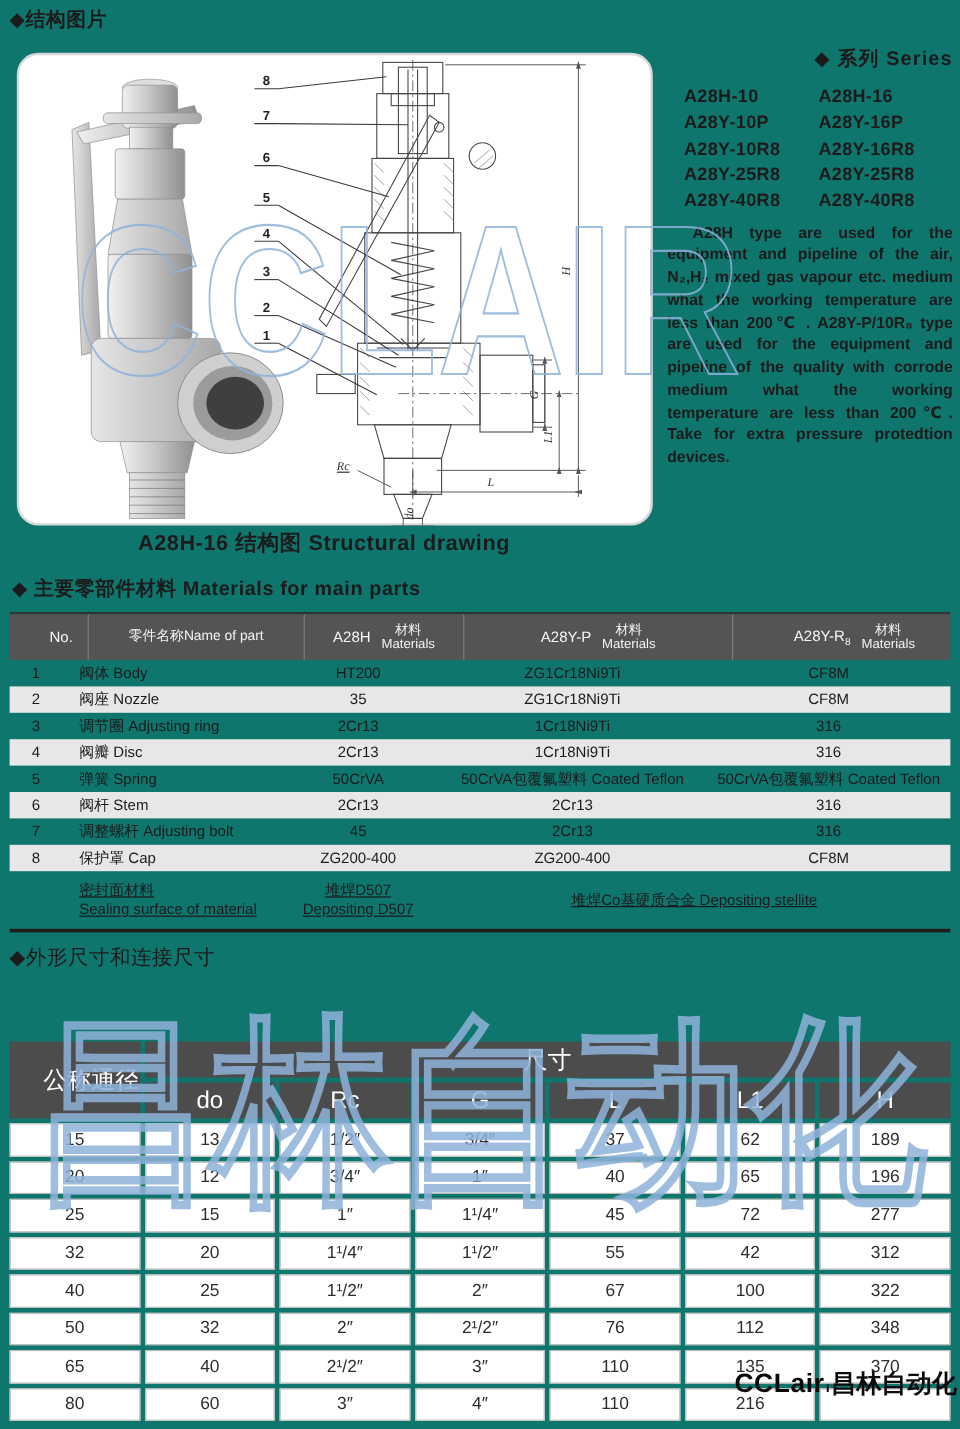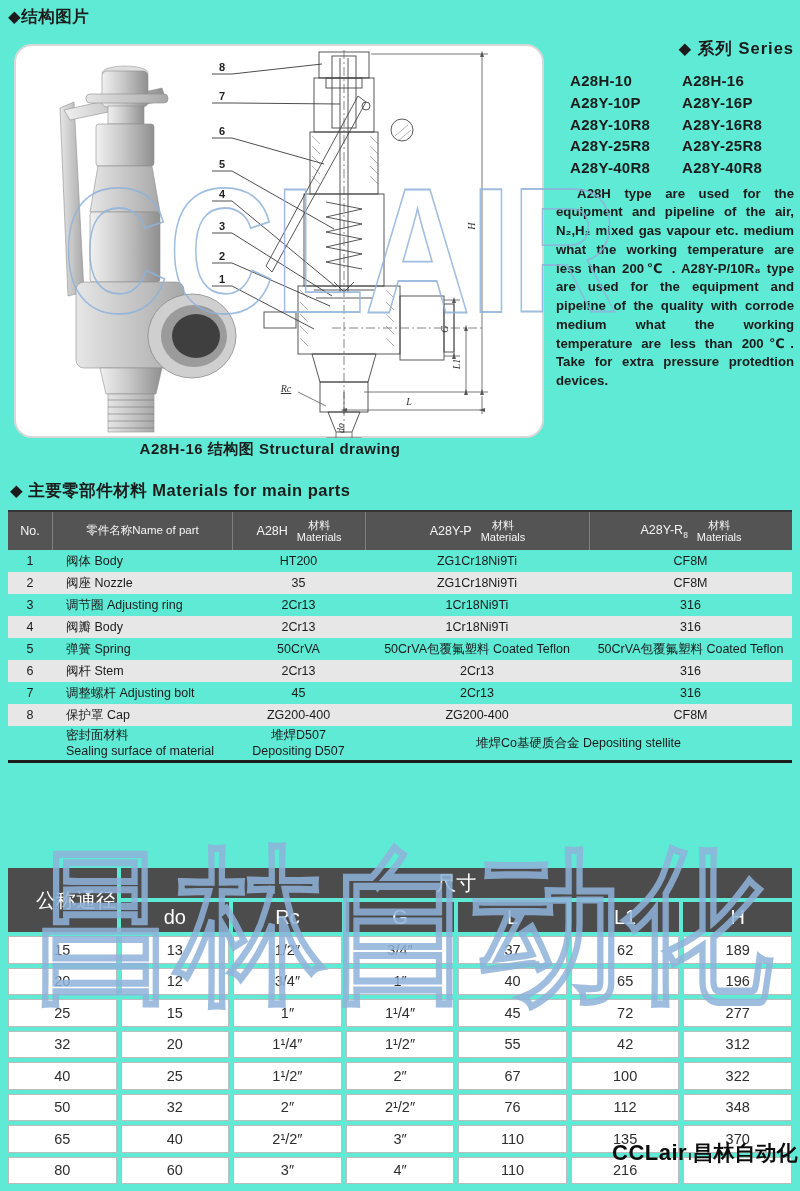--- a/index.html
+++ b/index.html
@@ -1,31 +1,31 @@
 <!DOCTYPE html>
 <html><head>
 <meta charset="utf-8">
 <style>
   html,body{margin:0;padding:0;background:#e9e9e9;}
-  .page{position:relative;width:800px;height:1191px;margin:0 auto;background:#5eead4;
+  .page{position:relative;width:800px;height:1191px;margin:0 auto;background:#0f766e;
         font-family:"Liberation Sans","DejaVu Sans",sans-serif;color:#1b1b1b;overflow:hidden;}
   .page *{box-sizing:border-box;}
 
   
   .sec-title{position:absolute;font-weight:700;font-size:16.5px;letter-spacing:.5px;}
   #title1{left:8px;top:6px;}
   #title2{left:10px;top:480px;}
   #title3{left:8px;top:786px;font-weight:400;font-size:17px;}
 
   
   .figure-box{position:absolute;left:14px;top:44px;width:530px;height:394px;
               background:#ffffff;border:2px solid #d8d8d8;border-radius:18px;}
   #valve-art{position:absolute;left:14px;top:44px;width:530px;height:394px;z-index:1;}
   .caption{position:absolute;left:90px;top:440px;width:360px;text-align:center;
-           font-size:15px;font-weight:700;letter-spacing:.5px;}
+           font-size:18px;font-weight:700;letter-spacing:.5px;}
 
   
   .wm{position:absolute;pointer-events:none;opacity:.85;}
   #wm1{left:55px;top:160px;z-index:2;}
   #wm2{left:15px;top:836px;z-index:5;}
   .wm text{fill:none;stroke:#8fb3da;stroke-width:1.8px;font-weight:700;
            font-family:"Liberation Sans","DejaVu Sans",sans-serif;}
 
   
   .series{position:absolute;left:556px;top:38px;width:238px;}
@@ -34,32 +34,32 @@
   .series-col{width:118px;font-size:15px;font-weight:700;line-height:1.45;letter-spacing:.3px;}
   .desc-zh{margin-top:12px;font-size:14px;line-height:1.72;font-weight:700;
            text-align:justify;text-indent:2em;}
   .desc-en{margin-top:6px;font-size:13.2px;line-height:1.42;font-weight:700;
            text-align:justify;text-indent:1.6em;}
 
   
   .mat-table{position:absolute;left:8px;top:510px;width:784px;
              border-top:2px solid #333;border-bottom:3px solid #1d1d1d;font-size:12.5px;}
   .mat-grid{display:grid;grid-template-columns:44px 180px 133px 224px 203px;align-items:center;}
-  .mat-header{height:38px;background:#545454;color:#f5f5f5;}
+  .mat-header{height:38px;background:#545454;color:#f5f5f5;padding-left:21px;}
   .mat-header .cell{height:38px;display:flex;align-items:center;justify-content:center;
                     border-left:1px solid rgba(255,255,255,.25);}
   .mat-header .cell:first-child{border-left:none;}
   .hdr-two{display:flex;flex-direction:row;line-height:1.15;font-size:11.5px;text-align:center;}
   .hdr-main{font-size:12.5px;margin-right:9px;}
   .hdr-stack{display:flex;flex-direction:column;line-height:1.1;font-size:11px;text-align:center;}
   .mat-row{height:22px;}
   .mat-row.alt{background:#e7e7e7;}
   .mat-row .cell{text-align:center;}
   .mat-row .cell.l{text-align:left;padding-left:14px;}
-  .mat-seal{height:34px;align-items:center;}
+  .mat-seal{height:48px;align-items:center;text-decoration:underline;}
   .seal-two{line-height:1.3;padding-left:14px;}
   .seal-cen{text-align:center;line-height:1.3;}
 
   
   .dim-table{position:absolute;left:8px;top:868px;width:784px;display:grid;z-index:4;
              grid-template-columns:repeat(7,1fr);grid-template-rows:30px 30px repeat(8,27.5px);
              gap:4px;}
   .dh{background:#4c4c4c;color:#fff;display:flex;align-items:center;justify-content:center;
       font-size:20px;}
   #dn-cell{grid-row:1/3;grid-column:1;justify-content:flex-start;padding-left:28px;}
@@ -289,21 +289,21 @@
         </div>
         <div class="mat-grid mat-row">
           <div class="cell">3</div>
           <div class="cell l">调节圈  Adjusting ring</div>
           <div class="cell">2Cr13</div>
           <div class="cell">1Cr18Ni9Ti</div>
           <div class="cell">316</div>
         </div>
         <div class="mat-grid mat-row alt">
           <div class="cell">4</div>
-          <div class="cell l">阀瓣  Body</div>
+          <div class="cell l">阀瓣  Disc</div>
           <div class="cell">2Cr13</div>
           <div class="cell">1Cr18Ni9Ti</div>
           <div class="cell">316</div>
         </div>
         <div class="mat-grid mat-row">
           <div class="cell">5</div>
           <div class="cell l">弹簧  Spring</div>
           <div class="cell">50CrVA</div>
           <div class="cell">50CrVA包覆氟塑料  Coated Teflon</div>
           <div class="cell">50CrVA包覆氟塑料  Coated Teflon</div>
@@ -337,20 +337,21 @@
         <div>Sealing surface of material</div>
       </div>
       <div class="cell seal-cen">
         <div>堆焊D507</div>
         <div>Depositing D507</div>
       </div>
       <div class="cell seal-cen" style="grid-column:4/6">堆焊Co基硬质合金  Depositing stellite</div>
     </div>
   </div>
 
+  <div class="sec-title" id="title3">◆外形尺寸和连接尺寸</div>
 
   <div class="dim-table" id="dim-table">
     <div class="dh" id="dn-cell">公称通径</div>
     <div class="dh" id="size-cell">尺寸</div>
     <div class="dh">do</div>
     <div class="dh">Rc</div>
     <div class="dh">G</div>
     <div class="dh">L</div>
     <div class="dh">L1</div>
     <div class="dh">H</div>

